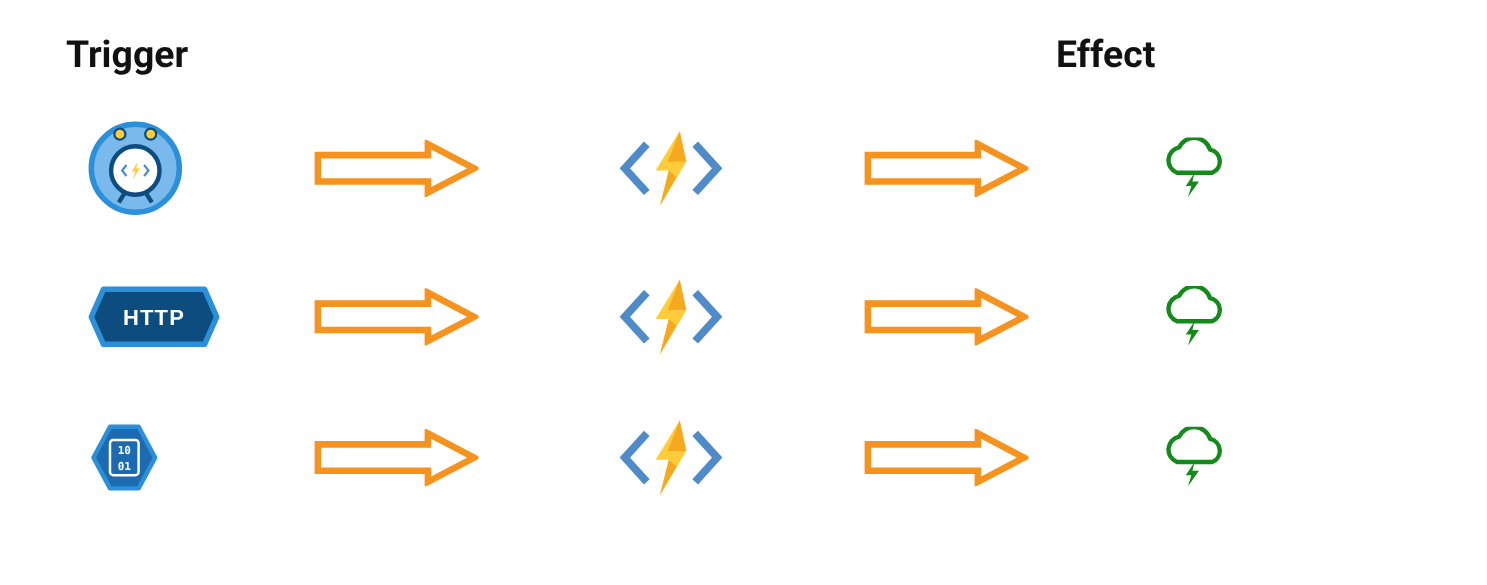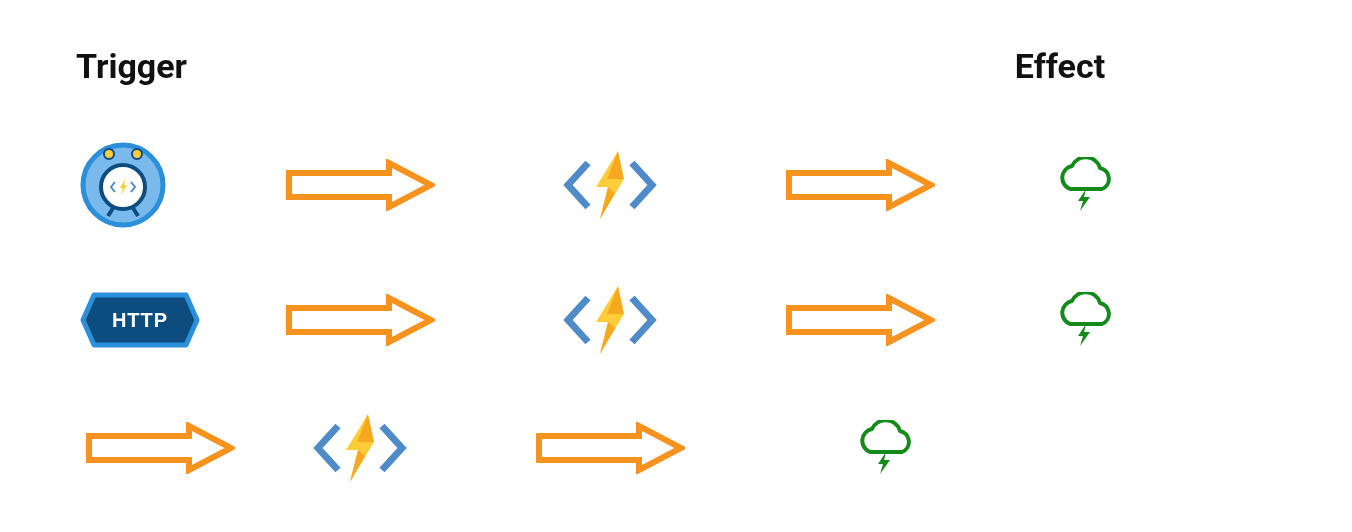--- a/index.html
+++ b/index.html
@@ -16,29 +16,29 @@
     box-sizing: border-box;
     padding: 30px 60px 30px 60px;
   }
   .headers {
     display: grid;
     grid-template-columns: 200px 200px 300px 200px 200px;
     align-items: start;
     margin-bottom: 40px;
   }
   .headers h2 {
-    margin: 16px;
+    margin: 0;
     font-size: 34px;
     font-weight: 700;
     letter-spacing: 0px;
     white-space: nowrap;
   }
   .h-trigger  { grid-column: 1; text-align: left; }
   .h-func     { grid-column: 3; text-align: center; }
-  .h-effect   { grid-column: 5; text-align: center; }
+  .h-effect   { grid-column: 5; text-align: left; }
 
   .rows { display: flex; flex-direction: column; gap: 56px; }
   .row {
     display: grid;
     grid-template-columns: 200px 200px 300px 200px 200px;
     align-items: center;
   }
   .cell { display: flex; align-items: flex-start; justify-content: center; }
   .cell.trigger { justify-content: flex-start; padding-left: 20px; }
   .cell.effect  { justify-content: flex-end;  padding-right: 40px; }
@@ -157,20 +157,28 @@
       </div>
       <div class="cell effect">
         <svg class="cloud-svg" viewBox="0 0 70 56">
           <path d="M20 32 a12 12 0 0 1 2 -23 a15 15 0 0 1 28 2 a11 11 0 0 1 2 21 Z" fill="none" stroke="#138A19" stroke-width="4" stroke-linejoin="round"></path>
           <polygon points="36,32 28,44 33,44 30,54 40,40 34,40" fill="#138A19"></polygon>
         </svg>
       </div>
     </div>
 
     <div class="row">
+      <div class="cell trigger">
+        <svg class="bin-svg" viewBox="0 0 66 66">
+          <polygon points="20,5 46,5 61,33 46,61 20,61 5,33" fill="#1C6BB0" stroke="#2B8FD9" stroke-width="4" stroke-linejoin="round"></polygon>
+          <rect x="20" y="17" width="26" height="32" rx="3" fill="none" stroke="#fff" stroke-width="2.2"></rect>
+          <text x="33" y="30" text-anchor="middle">10</text>
+          <text x="33" y="44" text-anchor="middle">01</text>
+        </svg>
+      </div>
       <div class="cell">
         <svg class="arrow-svg" viewBox="0 0 150 52">
           <path d="M4 14 H104 V4 L146 26 L104 48 V38 H4 Z" fill="none" stroke="#F6921E" stroke-width="6" stroke-linejoin="miter"></path>
         </svg>
       </div>
       <div class="cell">
         <svg class="func-svg" viewBox="0 0 100 72">
           <polyline points="28,14 8,36 28,58" fill="none" stroke="#4E8BC8" stroke-width="7"></polyline>
           <polyline points="72,14 92,36 72,58" fill="none" stroke="#4E8BC8" stroke-width="7"></polyline>
           <polygon points="58,2 36,38 48,38 40,70 64,30 52,30" fill="#FFCD3A"></polygon>

